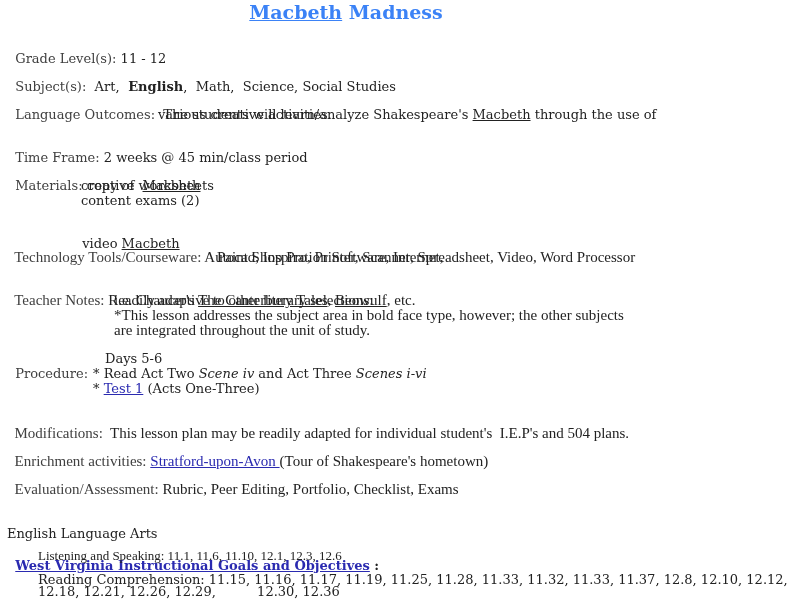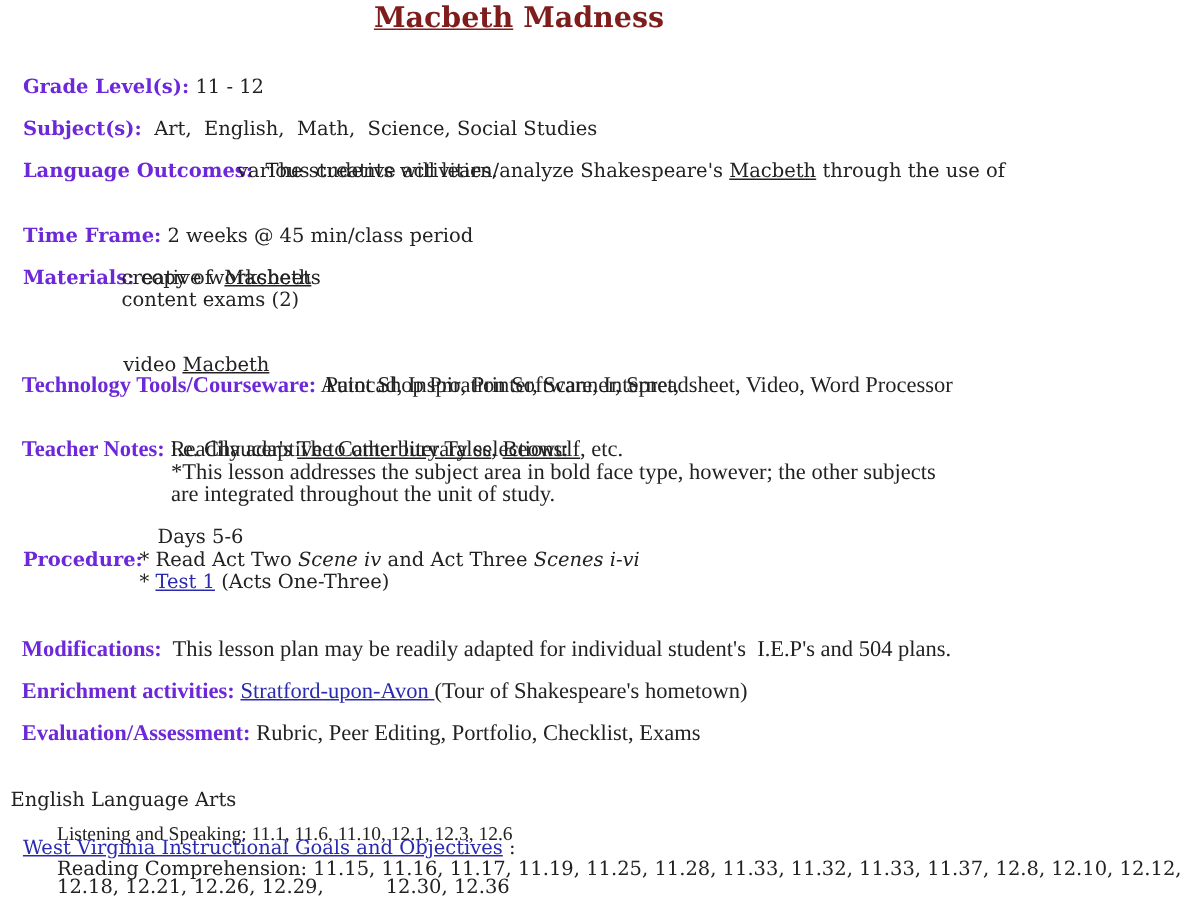--- a/index.html
+++ b/index.html
@@ -5,31 +5,31 @@
   html, body { margin: 0; padding: 0; background: #ffffff; }
   body {
     width: 800px; height: 600px; overflow: hidden;
     font-family: "DejaVu Serif", serif;
     font-size: 13px; color: #222;
     position: relative;
   }
   .title {
     position: absolute; left: 0; top: 0; width: 692px; text-align: center;
     font-family: "DejaVu Serif", serif; font-weight: bold; font-size: 19px;
-    top: 1px; color: #7f1d1d;
+    top: 1px; color: #3b82f6;
   }
   .title u { text-decoration: underline; }
   .row { position: absolute; left: 7px; white-space: pre; line-height: 15px; }
-  .lbl { font-weight: bold; color: #6d28d9; }
+  .lbl { font-weight: normal; color: #404040; }
   .u { text-decoration: underline; }
   a { color: #2a2ab0; text-decoration: underline; }
   .narrow { font-family: "Liberation Serif", serif; font-size: 15px; }
   .narrow .lbl { font-family: "Liberation Serif", serif; }
   .line { position: absolute; white-space: pre; line-height: 15px; }
-  .bold { font-weight: normal; }
+  .bold { font-weight: bold; }
   i { font-style: italic; }
 </style>
 </head>
 <body>
 
 <div class="title">
   <u>Macbeth</u><span> Madness</span>
 </div>
 
 <div class="row" style="top:36px;">

